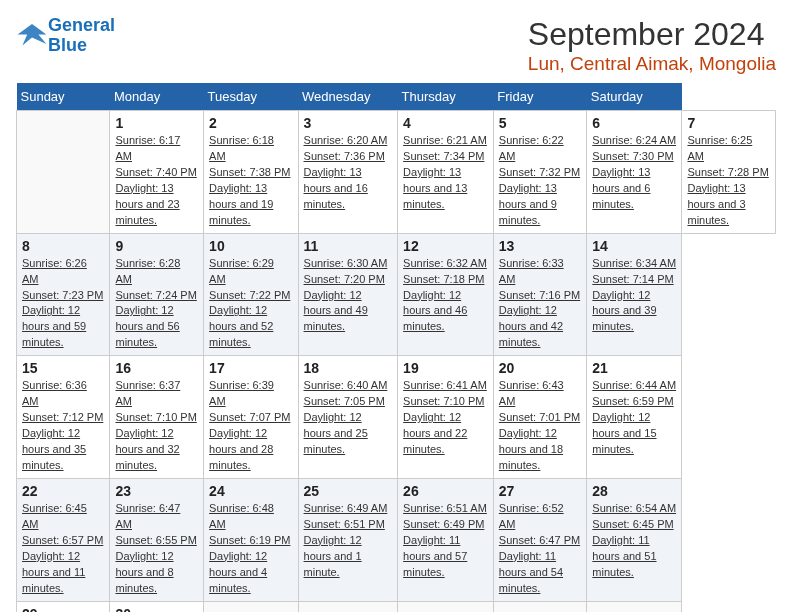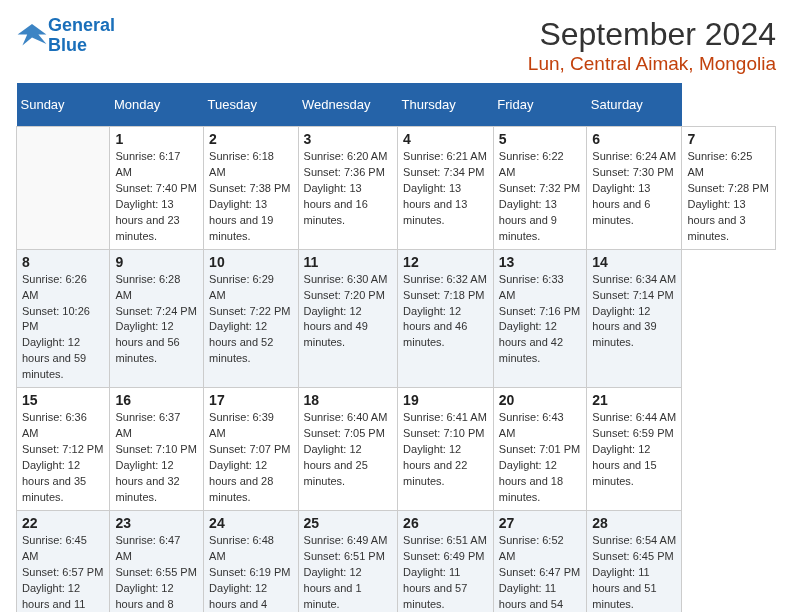--- a/index.html
+++ b/index.html
@@ -27,41 +27,41 @@
       line-height: 1.1;
     }
     .logo-text span {
       color: #1a6fba;
     }
     .logo-bird {
       width: 32px;
       height: 32px;
     }
     .title-block {
-      text-align: right;
+      text-align: left;
       margin-left: 36px;
     }
     .month-title {
       font-size: 32px;
       color: #333;
       font-weight: normal;
     }
     .subtitle {
       font-size: 19px;
       color: #c2410c;
     }
     .calendar {
       width: 100%;
       border-collapse: collapse;
       font-size: 11px;
     }
     .calendar th {
       background-color: #2563a8;
       color: #fff;
-      padding: 14px 4px;
+      padding: 6px 4px;
       text-align: left;
       font-size: 13px;
       font-weight: normal;
     }
     .calendar td {
       border: 1px solid #ccc;
       vertical-align: top;
       padding: 4px 5px;
       width: 108px;
       min-height: 80px;
@@ -75,20 +75,21 @@
     .day-num {
       font-size: 14px;
       font-weight: bold;
       color: #222;
       display: block;
       margin-bottom: 2px;
     }
     .day-info {
       color: #333;
       line-height: 1.45;
+      text-decoration: underline;
     }
     .empty-cell {
       background-color: #f9f9f9 !important;
     }
   </style>
 </head>
 <body>
 
 <div class="header">
   <div class="logo">
@@ -146,21 +147,21 @@
           <div class="day-info"><span>Sunrise: 6:24 AM</span><br><span>Sunset: 7:30 PM</span><br><span>Daylight: 13 hours and 6 minutes.</span></div>
         </td>
         <td>
           <span class="day-num">7</span>
           <div class="day-info"><span>Sunrise: 6:25 AM</span><br><span>Sunset: 7:28 PM</span><br><span>Daylight: 13 hours and 3 minutes.</span></div>
         </td>
       </tr>
       <tr>
         <td>
           <span class="day-num">8</span>
-          <div class="day-info"><span>Sunrise: 6:26 AM</span><br><span>Sunset: 10:26 PM</span><br><span>Daylight: 12 hours and 59 minutes.</span></div>
+          <div class="day-info"><span>Sunrise: 6:26 AM</span><br><span>Sunset: 7:23 PM</span><br><span>Daylight: 12 hours and 59 minutes.</span></div>
         </td>
         <td>
           <span class="day-num">9</span>
           <div class="day-info"><span>Sunrise: 6:28 AM</span><br><span>Sunset: 7:24 PM</span><br><span>Daylight: 12 hours and 56 minutes.</span></div>
         </td>
         <td>
           <span class="day-num">10</span>
           <div class="day-info"><span>Sunrise: 6:29 AM</span><br><span>Sunset: 7:22 PM</span><br><span>Daylight: 12 hours and 52 minutes.</span></div>
         </td>
         <td>

